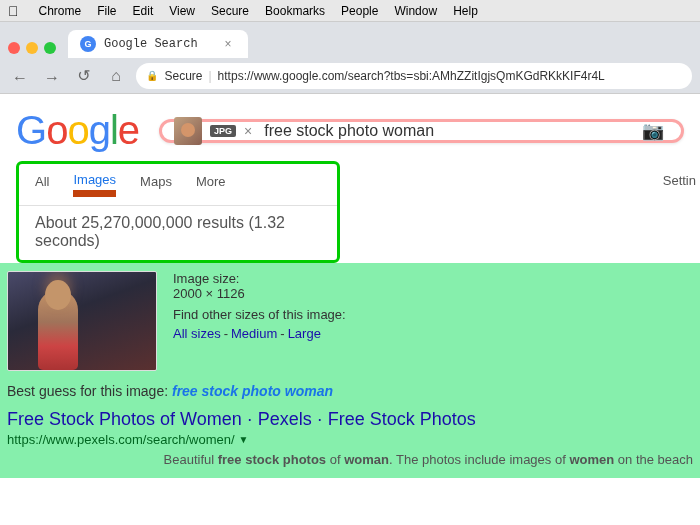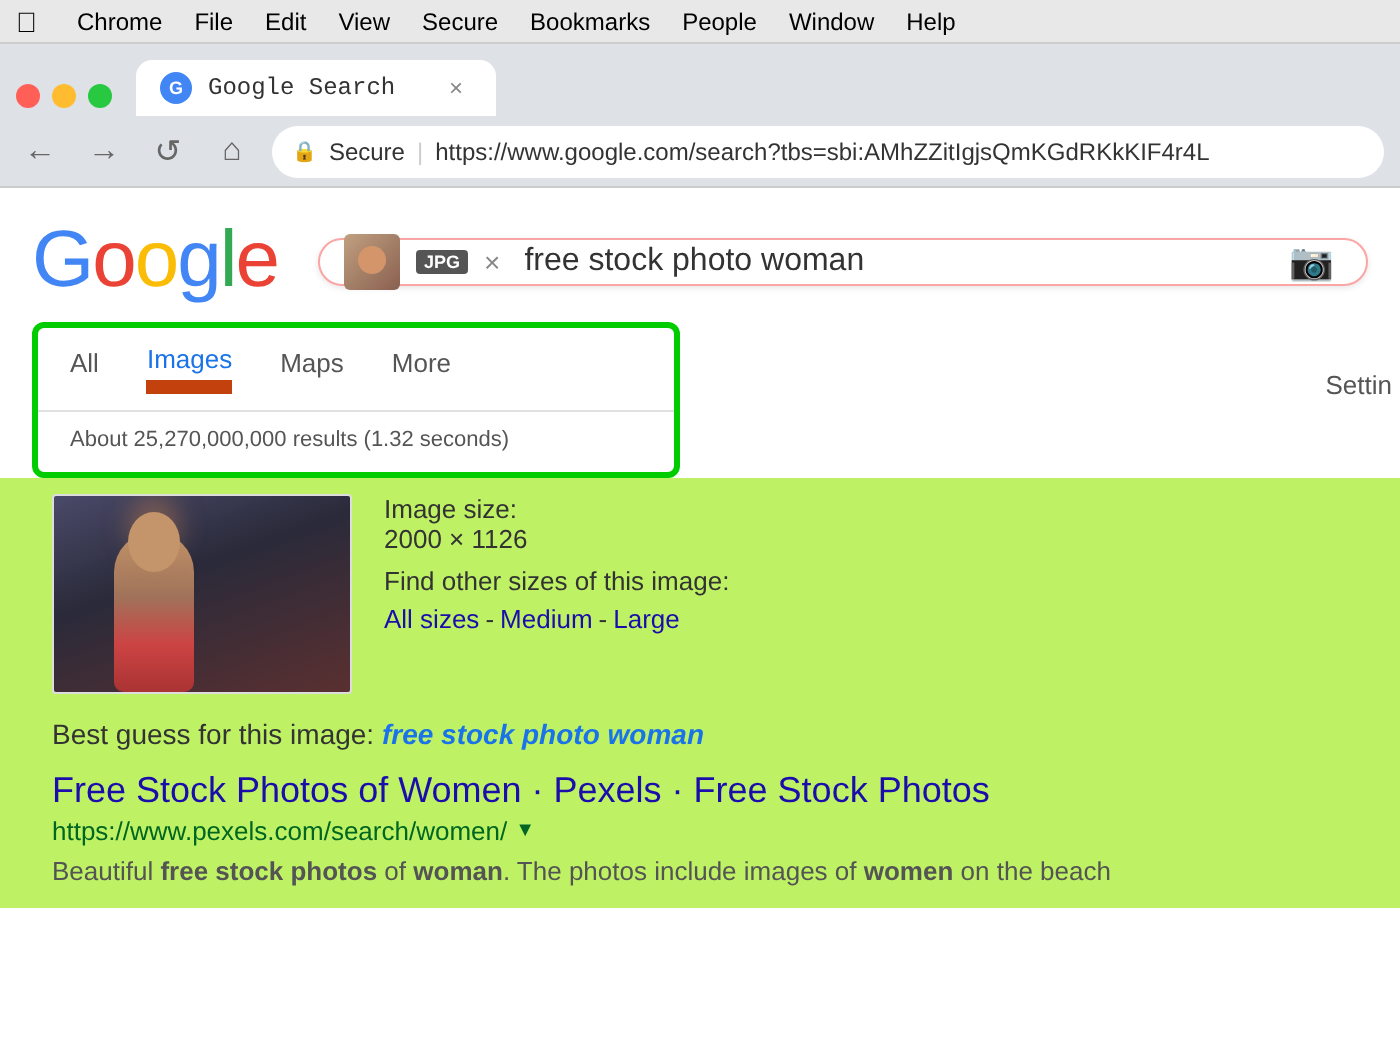--- a/index.html
+++ b/index.html
@@ -176,21 +176,21 @@
       letter-spacing: -1px;
     }
     .g-blue { color: #4285f4; }
     .g-red { color: #ea4335; }
     .g-yellow { color: #fbbc05; }
     .g-green { color: #34a853; }
 
     .search-bar-container {
       flex: 1;
       height: 24px;
-      border: 1px solid #fca5a5;
+      border: 3px solid #fca5a5;
       border-radius: 24px;
       display: flex;
       align-items: center;
       padding: 0 12px;
       gap: 8px;
       background: #fff;
       box-shadow: 0 1px 3px rgba(0,0,0,0.1);
       justify-content: center;
     }
     .search-image-thumb {
@@ -267,40 +267,40 @@
       padding-bottom: 6px;
       position: relative;
     }
     .search-type-item.active {
       color: #1a73e8;
       border-bottom: 7px solid #c2410c;
       padding-bottom: 3px;
     }
 
     .results-count {
-      font-size: 11px;
+      font-size: 16px;
       color: #555;
       padding: 8px 16px 10px 16px;
     }
 
     
     .settings-label {
       position: absolute;
       right: 0;
-      top: 24px;
+      top: 12px;
       font-size: 13px;
       color: #555;
       background: #fff;
       padding: 0 4px;
     }
 
     
     .results-area {
-      padding: 8px 26px;
-      background: #bef264;
+      padding: 8px 7px;
+      background: #86efac;
     }
 
     .image-result-row {
       display: flex;
       gap: 16px;
       margin-bottom: 12px;
     }
     .result-image {
       width: 150px;
       height: 100px;
@@ -390,20 +390,21 @@
       color: #006621;
       margin-bottom: 3px;
       display: flex;
       align-items: center;
       gap: 4px;
     }
     .search-result-snippet {
       font-size: 13px;
       color: #545454;
       line-height: 1.5;
+      text-align: right;
     }
     .snippet-bold {
       font-weight: bold;
     }
     .dropdown-arrow {
       font-size: 10px;
       color: #006621;
     }
   </style>
 </head>

